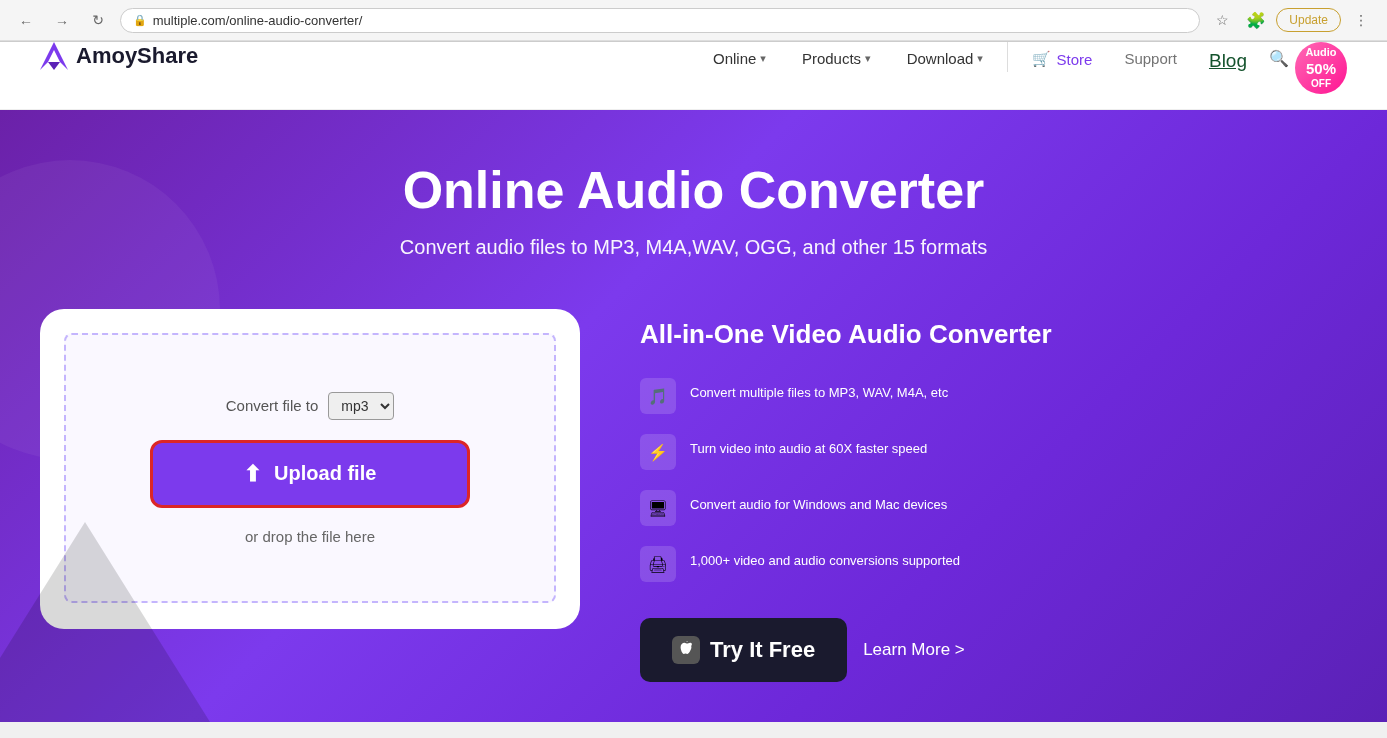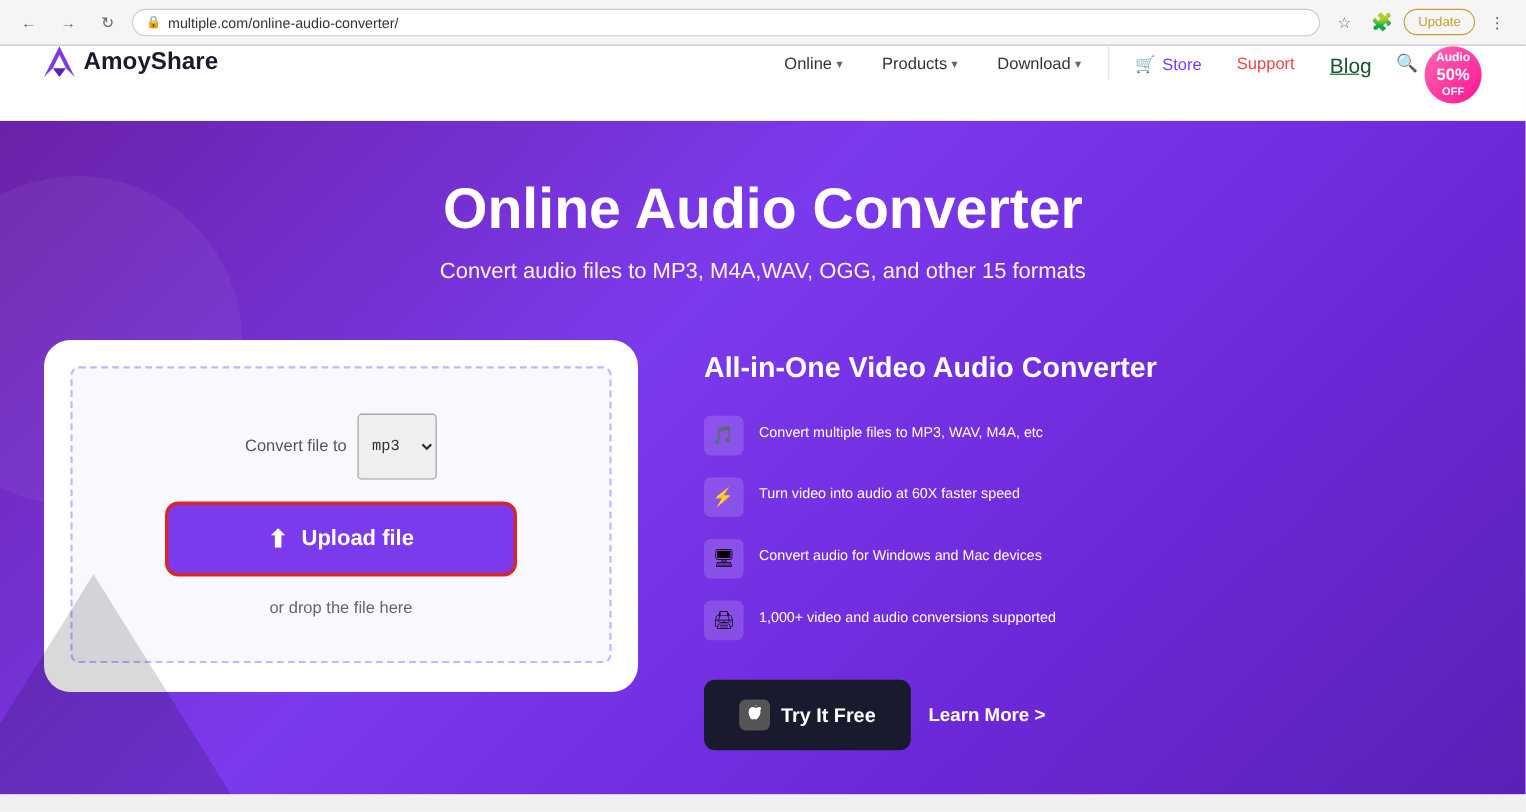--- a/index.html
+++ b/index.html
@@ -33,59 +33,59 @@
     
     .navbar { display: flex; align-items: flex-start; padding: 0 40px; height: 68px; background: white; border-bottom: 1px solid #eee; position: relative; }
     .logo { display: flex; align-items: center; gap: 8px; text-decoration: none; margin-right: auto; }
     .logo-icon { width: 28px; height: 28px; }
     .logo-text { font-size: 22px; font-weight: 700; color: #1a1a2e; }
     .nav-links { display: flex; align-items: center; gap: 4px; }
     .nav-item { display: flex; align-items: center; gap: 4px; padding: 8px 16px; font-size: 15px; color: #333; cursor: pointer; text-decoration: none; }
     .nav-chevron { font-size: 11px; color: #666; }
     .nav-divider { width: 1px; height: 30px; background: #ddd; margin: 0 8px; }
     .nav-store { display: flex; align-items: center; gap: 6px; padding: 8px 16px; font-size: 15px; color: #7c3aed; cursor: pointer; font-weight: 500; }
-    .nav-support { padding: 8px 16px; font-size: 15px; color: #ef4444; cursor: pointer; }
+    .nav-support { padding: 8px 16px; font-size: 15px; color: #737373; cursor: pointer; }
     .nav-blog { padding: 8px 16px; font-size: 19px; color: #14532d; cursor: pointer; text-decoration: underline; }
     .nav-search { width: 32px; height: 32px; display: flex; align-items: center; justify-content: center; cursor: pointer; font-size: 16px; color: #333; }
     .sale-badge { background: linear-gradient(135deg, #ff69b4, #ff1493); color: white; border-radius: 50%; width: 52px; height: 52px; display: flex; flex-direction: column; align-items: center; justify-content: center; font-size: 9px; font-weight: 700; line-height: 1.2; cursor: pointer; position: relative; }
     .sale-text { font-size: 11px; font-weight: 800; }
     .sale-percent { font-size: 15px; font-weight: 900; }
     .sale-off { font-size: 10px; }
 
     
     .hero { background: linear-gradient(135deg, #6b21a8 0%, #7c3aed 40%, #6d28d9 70%, #5b21b6 100%); padding: 50px 40px 40px; min-height: 570px; position: relative; overflow: hidden; }
     .hero::before { content: ''; position: absolute; left: -80px; top: 50px; width: 300px; height: 300px; background: rgba(255,255,255,0.05); border-radius: 50%; }
     .hero::after { content: ''; position: absolute; left: -40px; bottom: 0; width: 250px; height: 200px; background: rgba(0,0,0,0.15); clip-path: polygon(0 100%, 100% 100%, 50% 0); }
     .hero-title { text-align: center; font-size: 52px; font-weight: 800; color: white; margin-bottom: 16px; }
     .hero-subtitle { text-align: center; font-size: 20px; color: rgba(255,255,255,0.95); margin-bottom: 50px; font-weight: 500; }
     .hero-content { display: flex; gap: 60px; align-items: flex-start; justify-content: center; }
 
     
     .upload-box { background: white; border-radius: 24px; padding: 24px; width: 540px; min-height: 320px; }
     .upload-drop-area { border: 2px dashed #c4b5fd; border-radius: 8px; padding: 40px 30px; display: flex; flex-direction: column; align-items: center; gap: 20px; background: rgba(237, 233, 254, 0.3); min-height: 270px; justify-content: center; }
     .convert-row { display: flex; align-items: center; gap: 10px; font-size: 15px; color: #555; }
-    .format-select { border: 1px solid #999; border-radius: 4px; padding: 20px 8px; font-size: 14px; color: #333; appearance: auto; cursor: pointer; font-family: Liberation Mono, monospace; }
+    .format-select { border: 1px solid #999; border-radius: 4px; padding: 4px 8px; font-size: 14px; color: #333; appearance: auto; cursor: pointer; }
     .upload-btn { background: #7c3aed; color: white; border: 3px solid #dc2626; border-radius: 12px; padding: 18px 40px; font-size: 20px; font-weight: 600; cursor: pointer; display: flex; align-items: center; gap: 12px; width: 320px; justify-content: center; }
     .upload-btn-icon { font-size: 22px; }
     .drop-text { font-size: 15px; color: #666; }
 
     
     .upload-wrapper { position: relative; }
     .red-arrow { position: absolute; left: -68px; top: 50%; transform: translateY(-50%); color: #dc2626; font-size: 36px; z-index: 10; }
 
     
     .features-panel { flex: 1; padding-top: 10px; }
     .features-title { font-size: 26px; font-weight: 700; color: white; margin-bottom: 28px; }
     .feature-item { display: flex; align-items: flex-start; gap: 14px; margin-bottom: 20px; }
     .feature-icon { width: 36px; height: 36px; background: rgba(255,255,255,0.15); border-radius: 6px; display: flex; align-items: center; justify-content: center; flex-shrink: 0; font-size: 16px; }
     .feature-text { font-size: 13px; color: white; font-weight: 500; line-height: 1.4; padding-top: 6px; }
     .cta-row { display: flex; align-items: center; gap: 16px; margin-top: 36px; }
-    .try-free-btn { background: #1a1a2e; color: white; border: none; border-radius: 10px; padding: 18px 32px; font-size: 18px; font-weight: 600; cursor: pointer; display: flex; align-items: center; gap: 10px; }
+    .try-free-btn { background: #1a1a2e; color: white; border: none; border-radius: 10px; padding: 18px 32px; font-size: 22px; font-weight: 600; cursor: pointer; display: flex; align-items: center; gap: 10px; }
     .try-free-icon { width: 28px; height: 28px; background: #6b7280; border-radius: 6px; display: flex; align-items: center; justify-content: center; font-size: 14px; }
-    .learn-more-link { font-size: 17px; color: white; cursor: pointer; font-weight: 700; }
+    .learn-more-link { font-size: 17px; color: white; cursor: pointer; font-weight: 400; }
   </style>
 </head>
 <body>
 
 <div class="browser-chrome">
   <div class="browser-toolbar">
     <div class="nav-btn">←</div>
     <div class="nav-btn">→</div>
     <div class="nav-btn">↻</div>
     <div class="address-bar">

